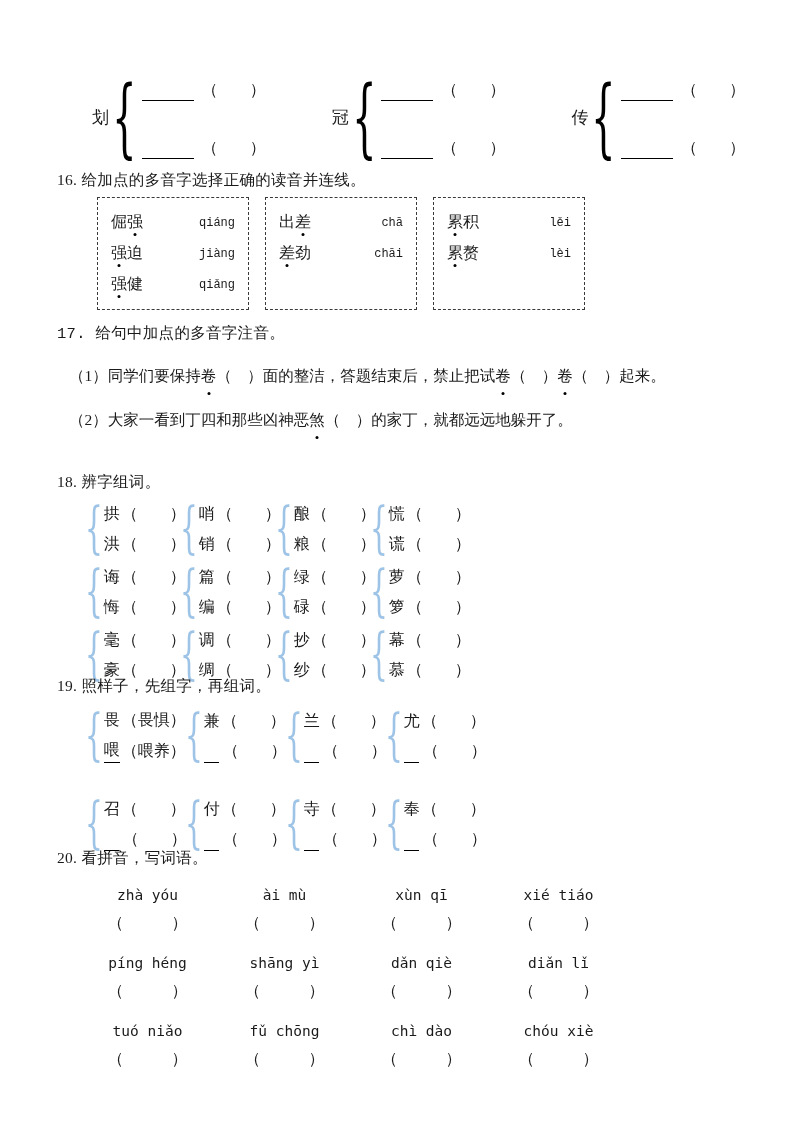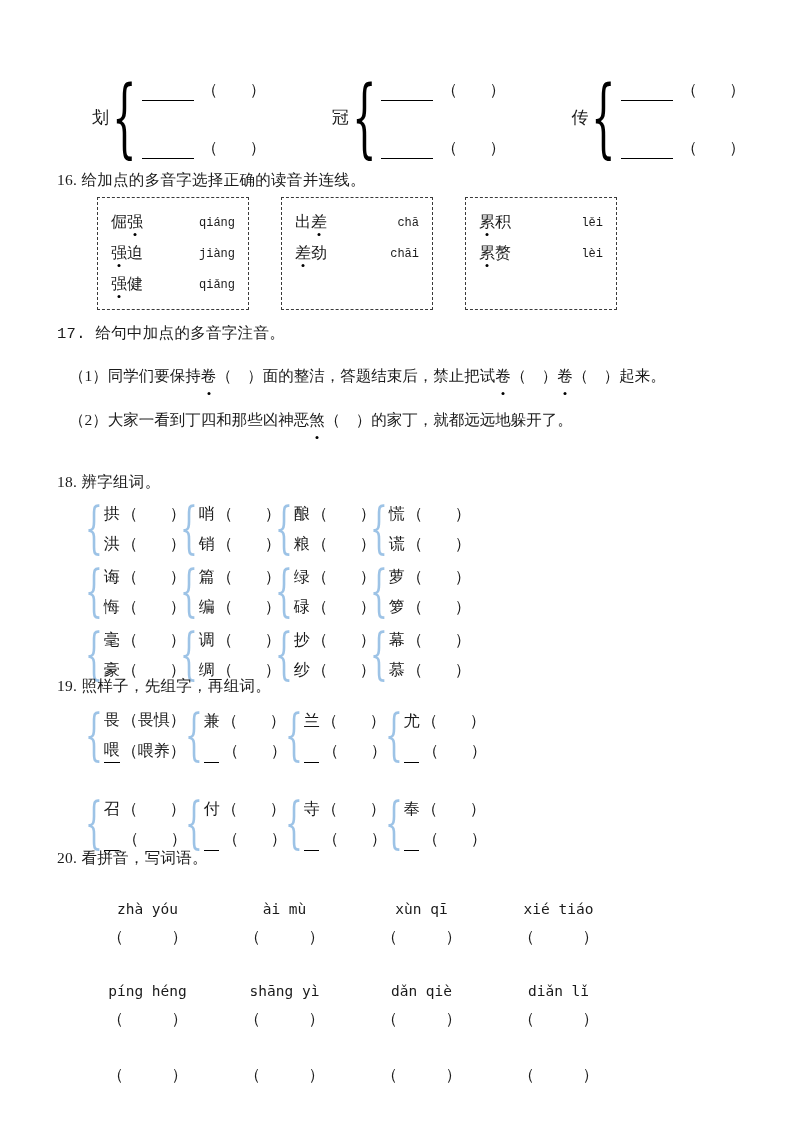--- a/index.html
+++ b/index.html
@@ -20,21 +20,21 @@
   
   .q15{position:absolute;top:74px;left:92px;display:flex;gap:66px;}
   .g15{display:flex;align-items:center;}
   .g15-char{font-size:17px;margin-right:-2px;}
   .b15{font-size:86px;line-height:86px;transform:scaleX(.45);margin:0 -10px;color:#000;}
   .g15-rows{display:flex;flex-direction:column;gap:38px;padding-top:6px;}
   .g15-row{display:flex;align-items:flex-end;gap:8px;height:20px;font-size:16px;}
   .uline15{display:inline-block;width:52px;height:17px;border-bottom:1.5px solid #000;}
   
   .q16h{position:absolute;top:170px;left:57px;}
-  .q16boxes{position:absolute;top:197px;left:97px;display:flex;gap:32px;}
+  .q16boxes{position:absolute;top:197px;left:97px;display:flex;gap:16px;}
   .box{border:1.6px dashed #3a3a3a;width:152px;box-sizing:border-box;padding:9px 13px;}
   .box-row{display:flex;justify-content:space-between;align-items:center;height:31px;font-size:16px;}
   .py16{font-family:Liberation Mono, monospace;font-size:12px;}
   
   .q17{position:absolute;top:320px;left:57px;width:700px;}
   .sentence{margin:12px;line-height:32px;font-size:15.5px;}
   .q17 .heading{line-height:28px;font-family:Liberation Mono, monospace;}
   
   .q18{position:absolute;top:472px;left:57px;}
   .q19{position:absolute;top:676px;left:57px;}
@@ -46,21 +46,21 @@
   .q18 .ggroup{width:95px;}
   .q19 .ggroup{width:100px;}
   .b-blue{font-size:56px;line-height:56px;transform:scaleX(.5);margin:0 -8px 0 -9px;color:#9dc3e6;}
   .gcol{display:flex;flex-direction:column;gap:5px;}
   .grow{font-size:16px;line-height:25px;display:flex;align-items:flex-end;}
   .ch{margin-right:2px;}
   .ulchar{border-bottom:1.5px solid #000;}
   .blank19{display:inline-block;width:15px;height:16px;border-bottom:1.5px solid #000;margin-right:4px;}
   
   .q20{position:absolute;top:848px;left:57px;}
-  .block20{margin-top:27px;margin-left:22px;}
+  .block20{margin-top:13px;margin-left:22px;}
   .row20{display:flex;}
   .cell20{width:137px;text-align:center;}
   .py20{font-family:"DejaVu Sans Mono","Liberation Mono",monospace;font-size:14.5px;line-height:26px;}
   .paren20{font-size:16px;line-height:29px;white-space:pre;}
 </style>
 </head>
 <body>
 
 <div class="page">
 
@@ -456,20 +456,26 @@
       </div>
       <div class="row20">
         <span class="cell20 paren20">（　　　）</span>
         <span class="cell20 paren20">（　　　）</span>
         <span class="cell20 paren20">（　　　）</span>
         <span class="cell20 paren20">（　　　）</span>
       </div>
     </div>
     <div class="block20">
       <div class="row20">
+        <span class="cell20 py20">tuó niǎo</span>
+        <span class="cell20 py20">fǔ chōng</span>
+        <span class="cell20 py20">chì dào</span>
+        <span class="cell20 py20">chóu xiè</span>
+      </div>
+      <div class="row20">
         <span class="cell20 paren20">（　　　）</span>
         <span class="cell20 paren20">（　　　）</span>
         <span class="cell20 paren20">（　　　）</span>
         <span class="cell20 paren20">（　　　）</span>
       </div>
     </div>
   </div>
 
 </div>
 

